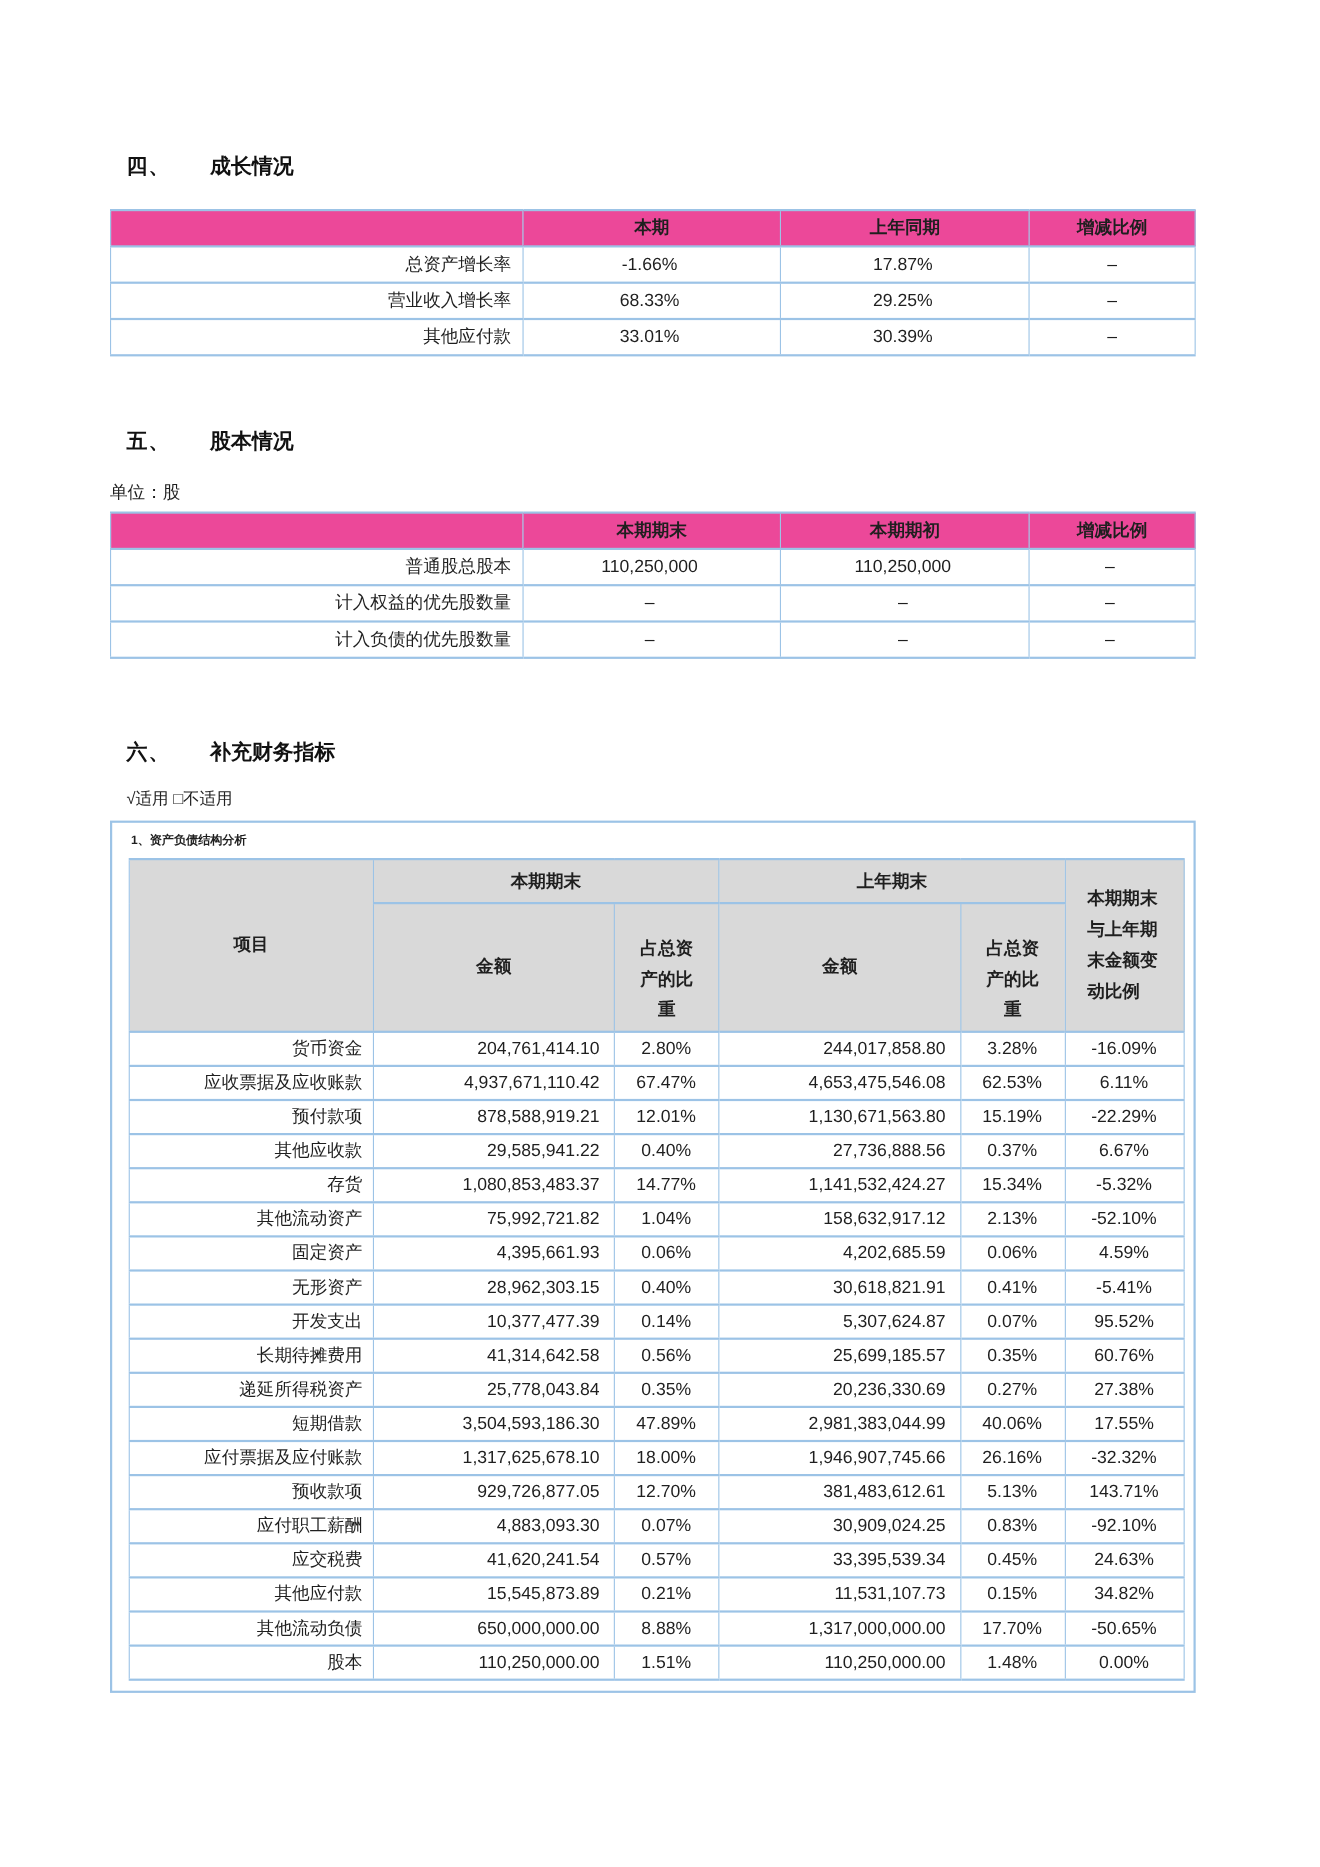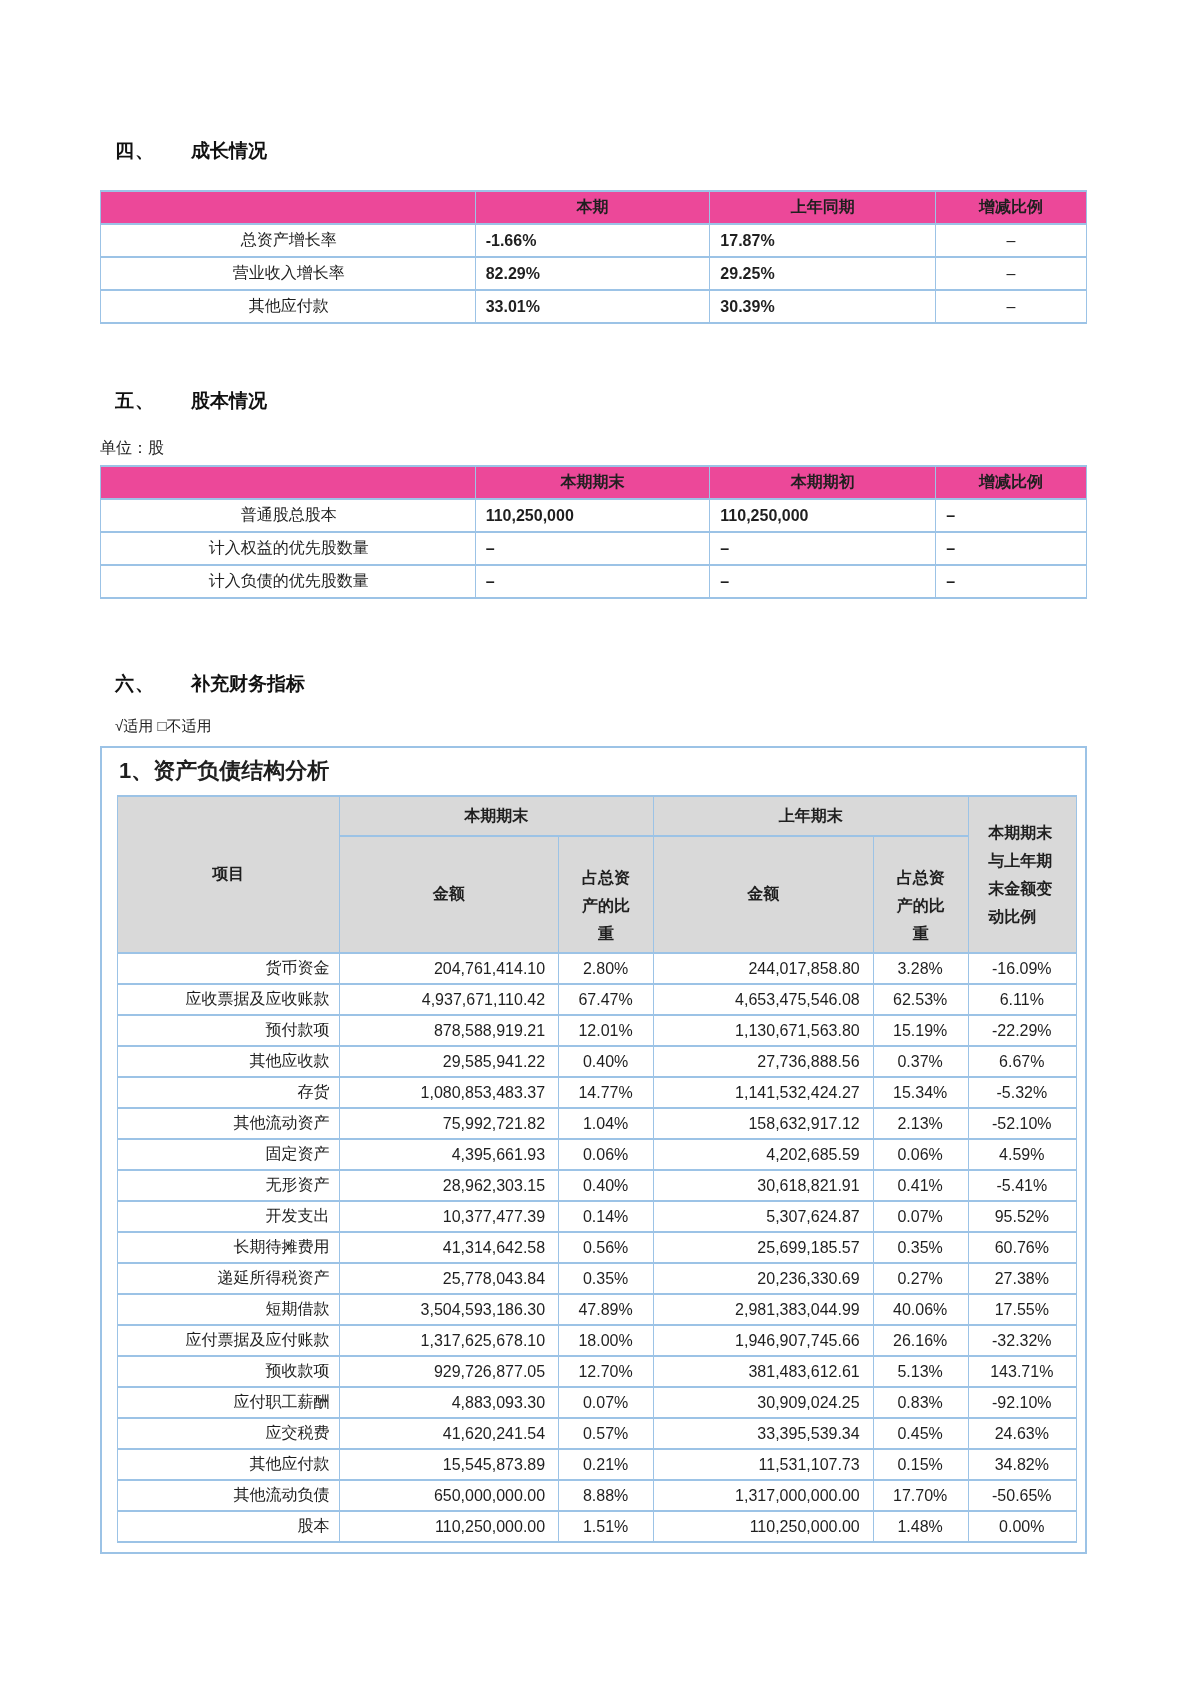--- a/index.html
+++ b/index.html
@@ -14,34 +14,34 @@
   .sec-title{display:flex;align-items:baseline;gap:36px;font-size:19px;font-weight:bold;color:#111;margin:0 0 0 15px;}
   .sec-title .no{letter-spacing:1px;}
 
   
   table{border-collapse:collapse;width:100%;table-layout:fixed;font-size:16px;}
   .fin-table th,.fin-table td{
     border:1px solid #9cc3e6;border-top-width:2px;border-bottom-width:2px;
     padding:5px 10px;height:19px;
   }
   .fin-table th{background:#ec4899;font-weight:bold;text-align:center;}
-  .fin-table td.lbl{text-align:center;padding-left:12px;}
-  .fin-table td.num{text-align:left;padding-right:14px;font-weight:bold;}
+  .fin-table td.lbl{text-align:right;padding-left:12px;}
+  .fin-table td.num{text-align:center;padding-right:14px;}
   .fin-table td.ctr{text-align:center;}
 
   .t-growth{margin-top:26px;}
   .unit-note{font-size:16px;margin:24px 2px 6px 0;}
   .gap-a{height:64px;}
   .gap-b{height:72px;}
 
   .applicability{font-size:15px;margin:20px 0 10px 15px;color:#222;}
 
   
   .blue-box{border:2px solid #9cc3e6;padding:5px 8px 9px 15px;}
-  .box-title{font-size:22px;font-weight:bold;padding:3px 0 9px 2px;}
+  .box-title{font-size:11px;font-weight:bold;padding:3px 0 9px 2px;}
 
   .big-table th,.big-table td{
     border:1px solid #9cc3e6;border-top-width:2px;border-bottom-width:2px;
     padding:4px 9px;
   }
   .big-table th{background:#d9d9d9;font-weight:bold;text-align:center;vertical-align:middle;}
   .big-table th.grp{height:30px;}
   .big-table th.sub{height:96px;}
   .big-table td{height:21px;}
   .big-table td.lbl{text-align:right;padding-left:9px;}
@@ -79,21 +79,21 @@
 
         <tr>
           <td class="lbl">总资产增长率</td>
           <td class="num">-1.66%</td>
           <td class="num">17.87%</td>
           <td class="ctr">–</td>
         </tr>
 
         <tr>
           <td class="lbl">营业收入增长率</td>
-          <td class="num">82.29%</td>
+          <td class="num">68.33%</td>
           <td class="num">29.25%</td>
           <td class="ctr">–</td>
         </tr>
 
         <tr>
           <td class="lbl">其他应付款</td>
           <td class="num">33.01%</td>
           <td class="num">30.39%</td>
           <td class="ctr">–</td>
         </tr>

